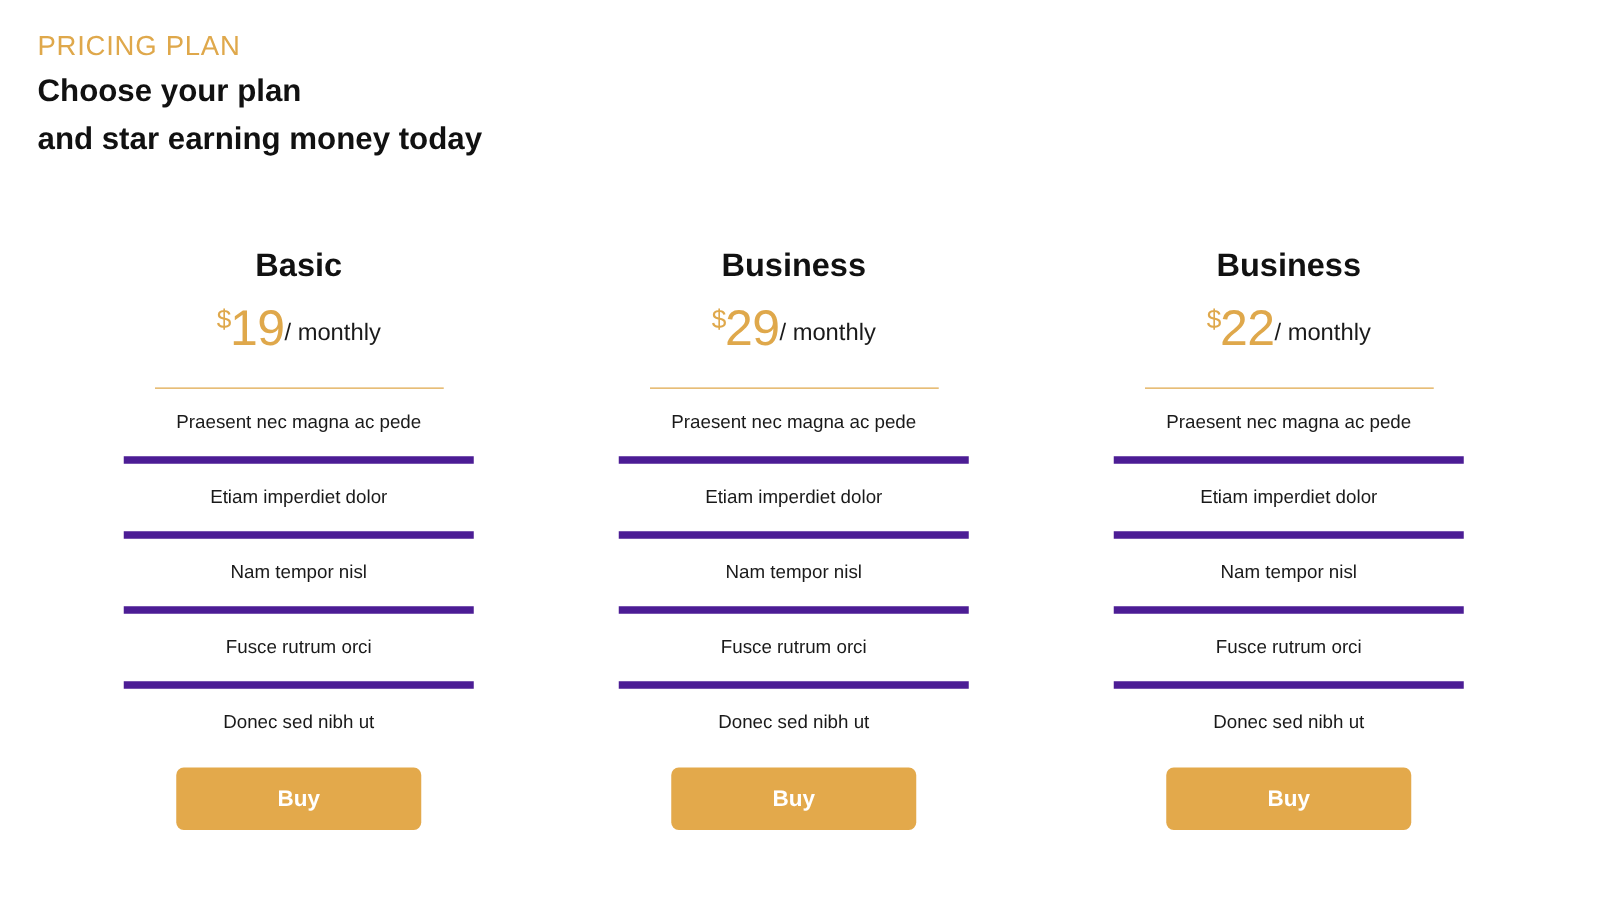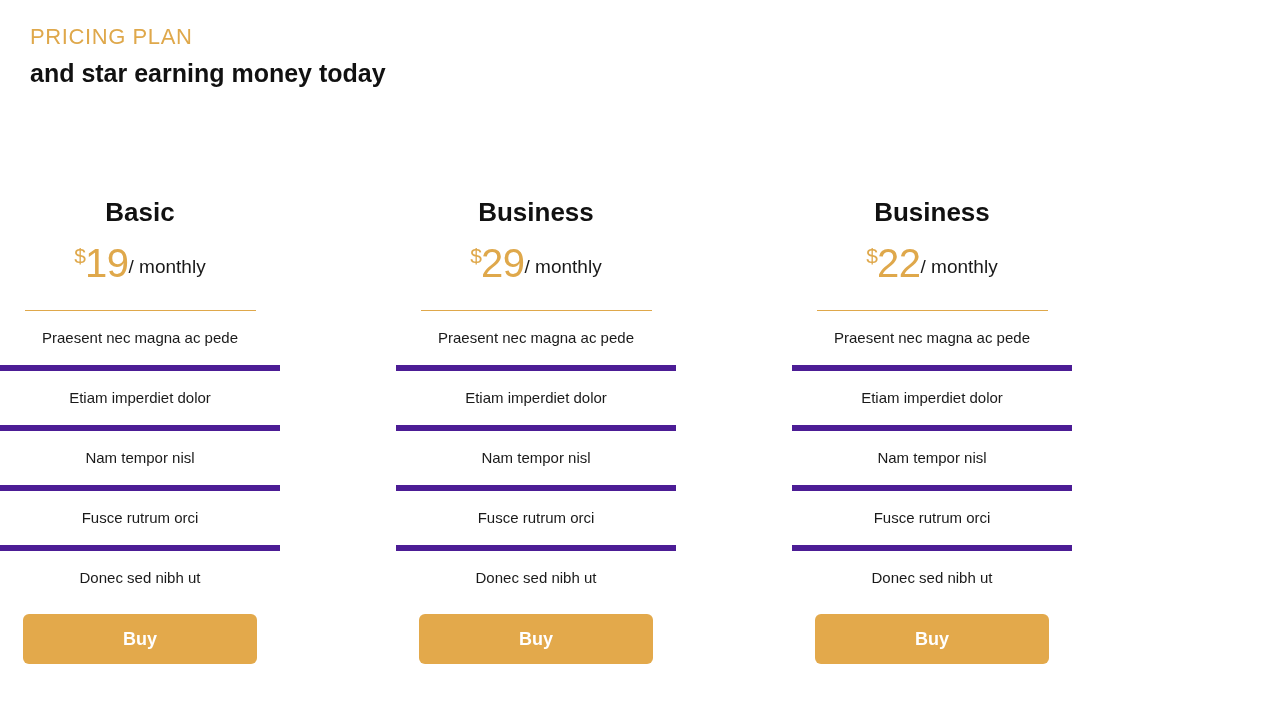--- a/index.html
+++ b/index.html
@@ -51,20 +51,21 @@
   }
 
   
   .plans {
     position: absolute;
     left: 0;
     top: 196px;
     width: 1280px;
     display: flex;
     justify-content: flex-start;
+    padding-left: 99px;
     box-sizing: border-box;
   }
   .plan {
     width: 280px;
     margin-right: 116px;
     text-align: center;
     box-sizing: border-box;
   }
   .plan:last-child { margin-right: 0; }
 
@@ -124,21 +125,21 @@
     border-bottom: 6px solid #4c1d95;
     white-space: nowrap;
     overflow: hidden;
   }
   .feature:last-child {
     border-bottom: none;
   }
 
   .buy-btn {
     display: block;
-    width: 234px;
+    width: 196px;
     height: 50px;
     line-height: 50px;
     margin: 9px auto 0 auto;
     background: #e3a94b;
     border: none;
     border-radius: 6px;
     color: #ffffff;
     font-size: 18px;
     font-weight: bold;
     font-family: "Liberation Sans", sans-serif;
@@ -148,20 +149,21 @@
   }
 </style>
 </head>
 <body>
 
 <div class="slide">
 
   <div class="header">
     <p class="eyebrow">PRICING PLAN</p>
     <h1 class="headline">
+      <span class="line">Choose your plan</span>
       <span class="line">and star earning money today</span>
     </h1>
   </div>
 
   <div class="plans">
 
     <div class="plan">
       <h2 class="plan-name">Basic</h2>
       <div class="price-row">
         <span class="currency">$</span><span class="amount">19</span><span class="period">/ monthly</span>

